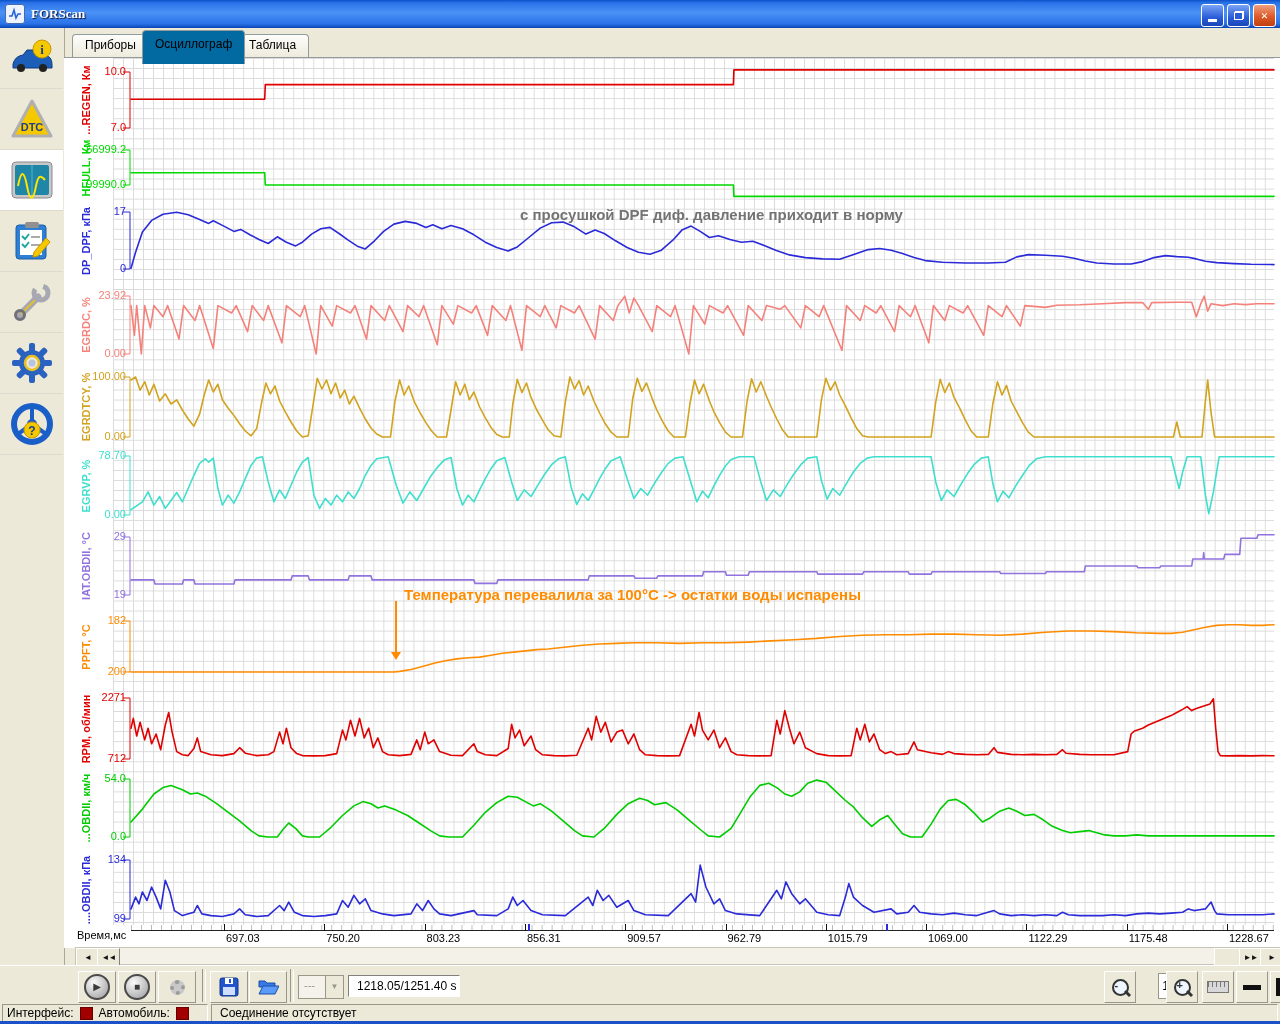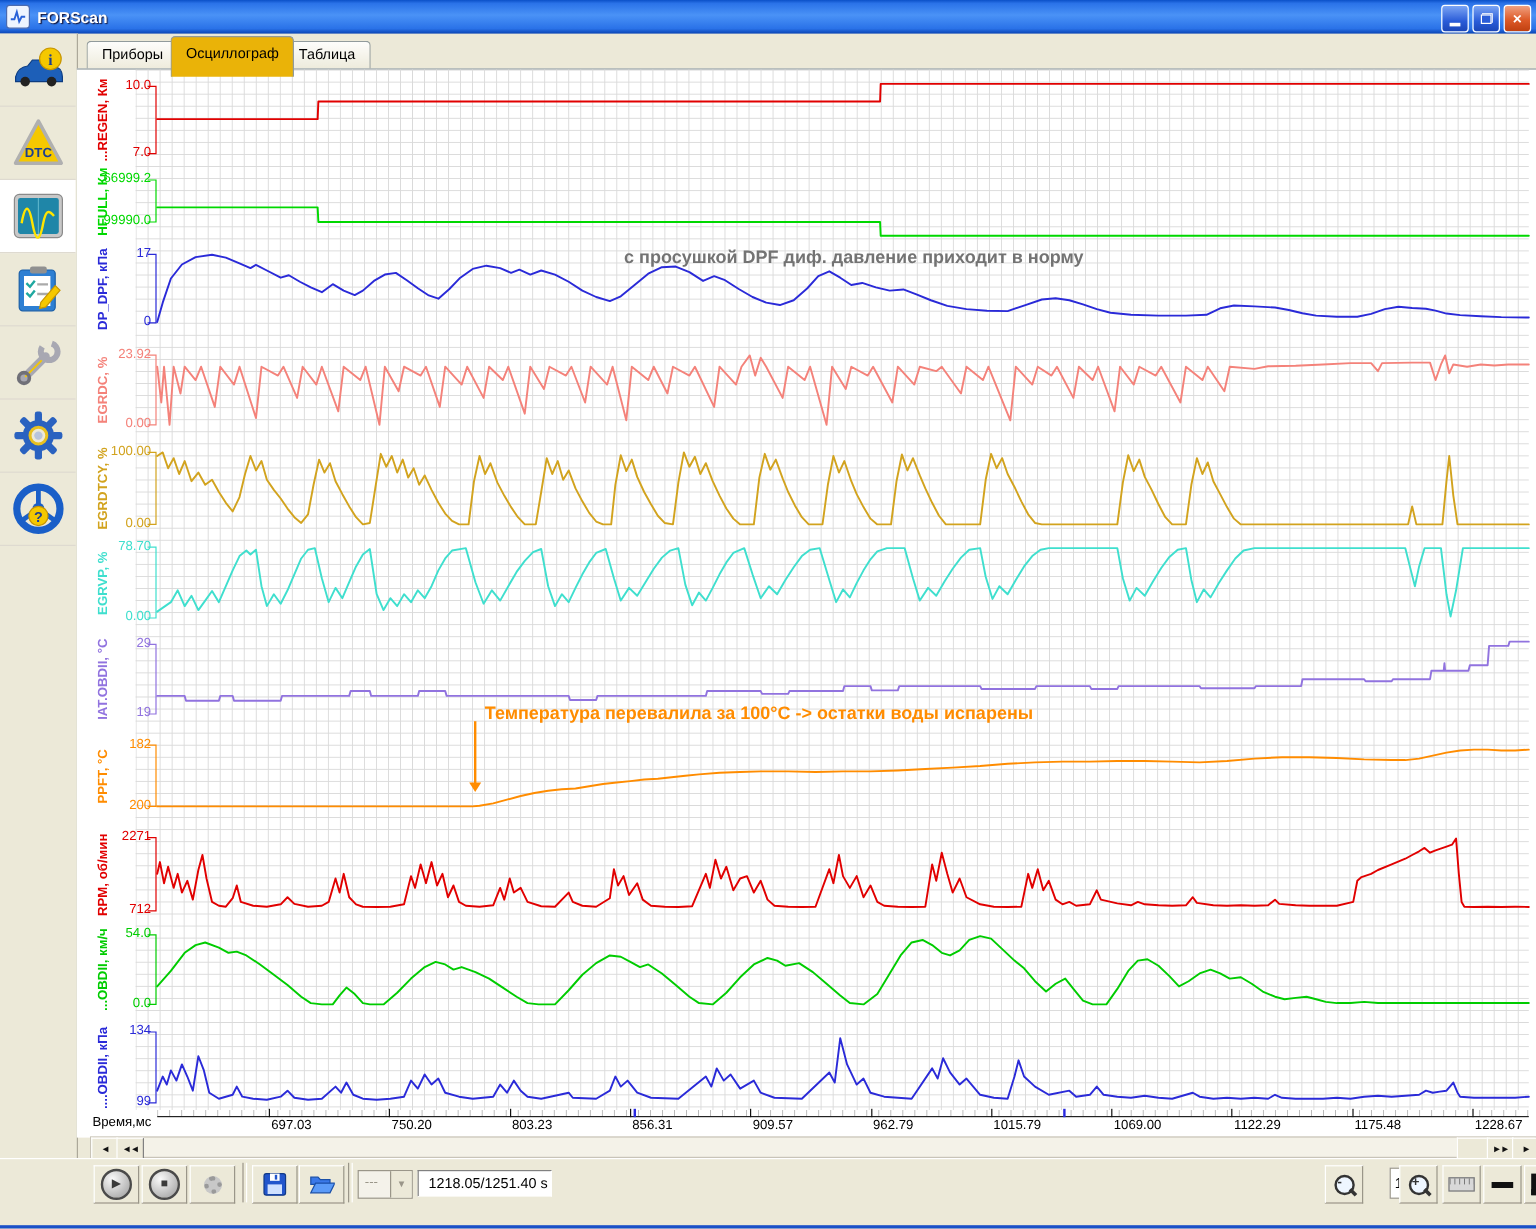--- a/index.html
+++ b/index.html
@@ -1,38 +1,38 @@
 <!DOCTYPE html>
 <html><head>
 <meta charset="utf-8">
 <style>
   html,body{margin:0;padding:0;background:#d4d0c8;}
   #page{position:relative;width:1280px;height:1024px;background:#ece9d8;overflow:hidden;
         font-family:"Liberation Sans","DejaVu Sans",sans-serif;font-size:12px;color:#000;}
   
   #titlebar{position:absolute;left:0;top:0;width:1280px;height:28px;
     background:linear-gradient(180deg,#0b50c8 0%,#2a72e8 10%,#4a92f6 45%,#2a72e8 85%,#0a44b4 100%);
-    display:flex;align-items:center;}
+    display:flex;align-items:center;font-family:Liberation Serif, serif;}
   #titlebar .app-icon{width:18px;height:18px;margin-left:5px;background:#eef4ff;border:1px solid #4a6ab0;border-radius:3px;
     display:flex;align-items:center;justify-content:center;}
   #titlebar .title{color:#fff;font-weight:bold;font-size:13px;margin-left:6px;text-shadow:1px 1px 1px #113;}
   #win-buttons{position:absolute;right:4px;top:4px;display:flex;gap:3px;}
   .winbtn{width:21px;height:21px;border-radius:3px;border:1px solid #fff;
     background:linear-gradient(180deg,#7aa4f4,#2a5cd8 60%,#1a46b8);display:flex;align-items:center;justify-content:center;
     color:#fff;font-weight:bold;font-size:13px;line-height:1;}
   .winbtn.close{background:linear-gradient(180deg,#f0a080,#dd5a28 55%,#c04010);}
   .glyph-min{width:9px;height:3px;background:#fff;margin-top:10px;}
   .glyph-restore{position:relative;width:10px;height:9px;}
   .glyph-restore .b1{position:absolute;right:0;top:0;width:7px;height:6px;border:1px solid #fff;}
   .glyph-restore .b2{position:absolute;left:0;bottom:0;width:7px;height:6px;border:1px solid #fff;background:#2a5cd8;}
   
   #tabbar{position:absolute;left:64px;top:30px;width:1216px;height:27px;}
   .tab{position:absolute;top:4px;height:22px;padding:3px 12px 0 12px;background:linear-gradient(#fdfdfb,#ece9d8);
     border:1px solid #919b9c;border-bottom:none;border-radius:4px 4px 0 0;font-size:12px;}
-  .tab.active{top:0;height:27px;padding-top:6px;background:#eab308;z-index:3;font-weight:normal;}
+  .tab.active{top:0;height:27px;padding-top:6px;background:#0369a1;z-index:3;font-weight:normal;}
   
   #sidebar{position:absolute;left:0;top:28px;width:64px;height:937px;background:#ece9d8;border-right:1px solid #aca899;}
   .side-cell{width:63px;height:60px;display:flex;align-items:center;justify-content:center;border-bottom:1px solid #dedad0;}
   .side-cell.active{background:#fff;}
   
   #chart-panel{position:absolute;left:64px;top:57px;width:1216px;height:890px;background:#fff;border-top:1px solid #919b9c;}
   #grid{position:absolute;left:113px;top:58px;width:1161px;height:867px;
     background-image:linear-gradient(to right,#dadada 1px,transparent 1px),linear-gradient(to bottom,#dadada 1px,transparent 1px);
     background-size:10.03px 10.05px;}
   #trace-svg{position:absolute;left:0;top:0;width:1280px;height:1024px;pointer-events:none;}
@@ -347,15 +347,26 @@
       <div class="ruler-glyph"></div>
     </div>
     <div class="tb-btn" style="left:1236px;width:30px;">
       <div class="thick-line-glyph"></div>
     </div>
     <div class="tb-btn" style="left:1270px;width:30px;">
       <div class="corner-glyph"></div>
     </div>
   </div>
 
+  <div id="statusbar">
+    <div class="status-cell" style="width:200px;margin-left:2px;padding-left:4px;">
+      <span>Интерфейс:</span>
+      <span class="led"></span>
+      <span>Автомобиль:</span>
+      <span class="led"></span>
+    </div>
+    <div class="status-cell" style="flex:1;margin-left:3px;margin-right:2px;padding-left:8px;">
+      <span>Соединение отсутствует</span>
+    </div>
+  </div>
   <div id="bottom-edge"></div>
 
 </div>
 
 </body></html>

